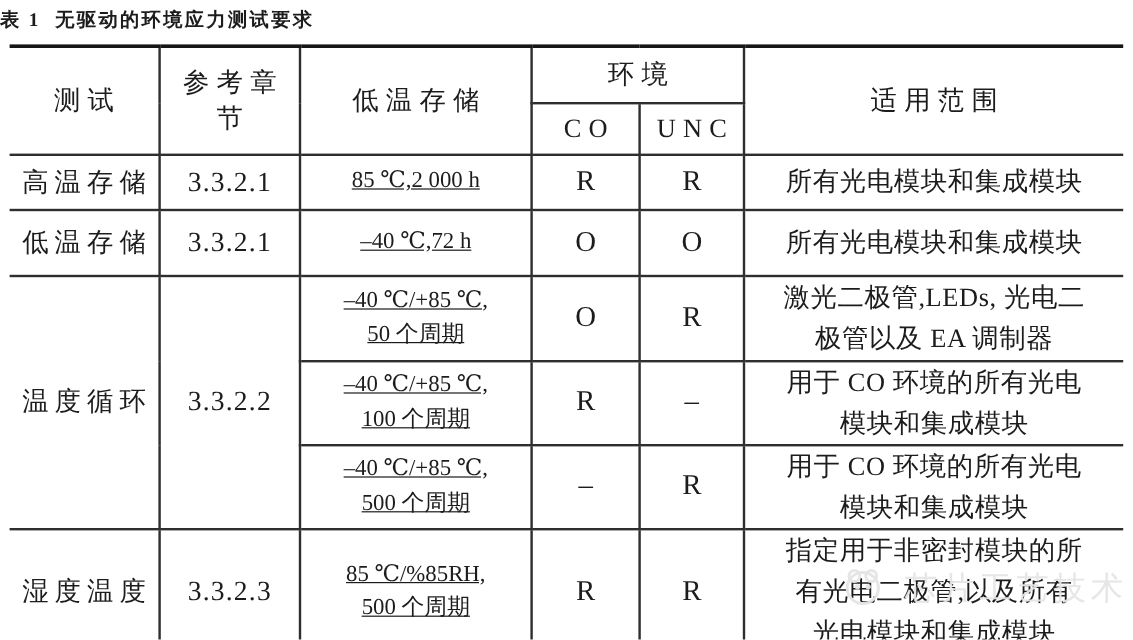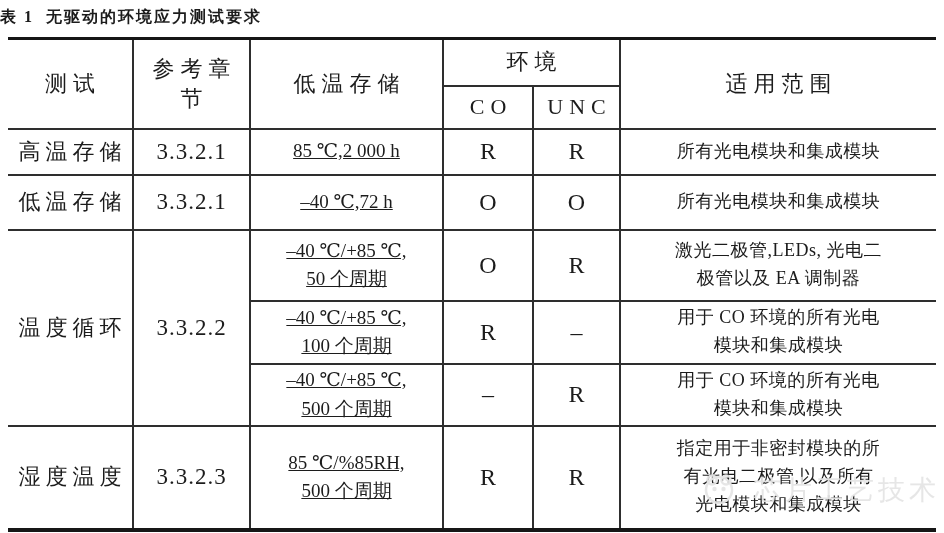--- a/index.html
+++ b/index.html
@@ -21,21 +21,21 @@
   }
   thead th { font-size:22px; letter-spacing:6px; padding-left:8px; }
   thead tr:first-child > th { border-top:3px solid #161616; }
   tbody tr:last-child > td { border-bottom:4px solid #161616; }
   .edge-l { border-left:none; }
   .edge-r { border-right:none; }
   .c-test  { font-size:22px; letter-spacing:5px; padding-left:7px; }
   .c-ref   { font-size:23px; letter-spacing:1px;border-radius:11px; }
   .c-info  { font-size:19px; line-height:1.5;text-decoration:underline; }
   .c-mark  { font-size:24px; }
-  .c-scope { font-size:18px; line-height:1.55; letter-spacing:0.5px; }
+  .c-scope { font-size:22px; line-height:1.55; letter-spacing:0.5px; }
   .watermark {
     position:absolute; left:700px; top:466px; height:48px;
     display:flex; align-items:center; gap:16px;
     color:rgba(229,229,229,0.95); pointer-events:none;
   }
   .watermark-text { font-size:27px; letter-spacing:4px; white-space:nowrap; }
 </style>
 </head>
 <body>
 

